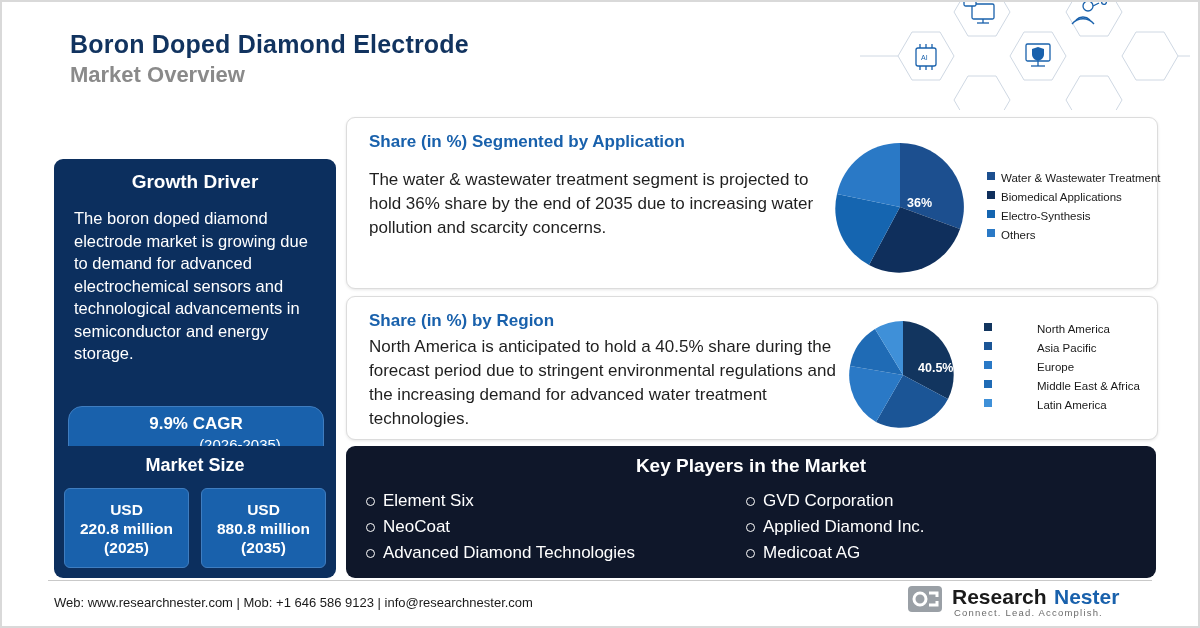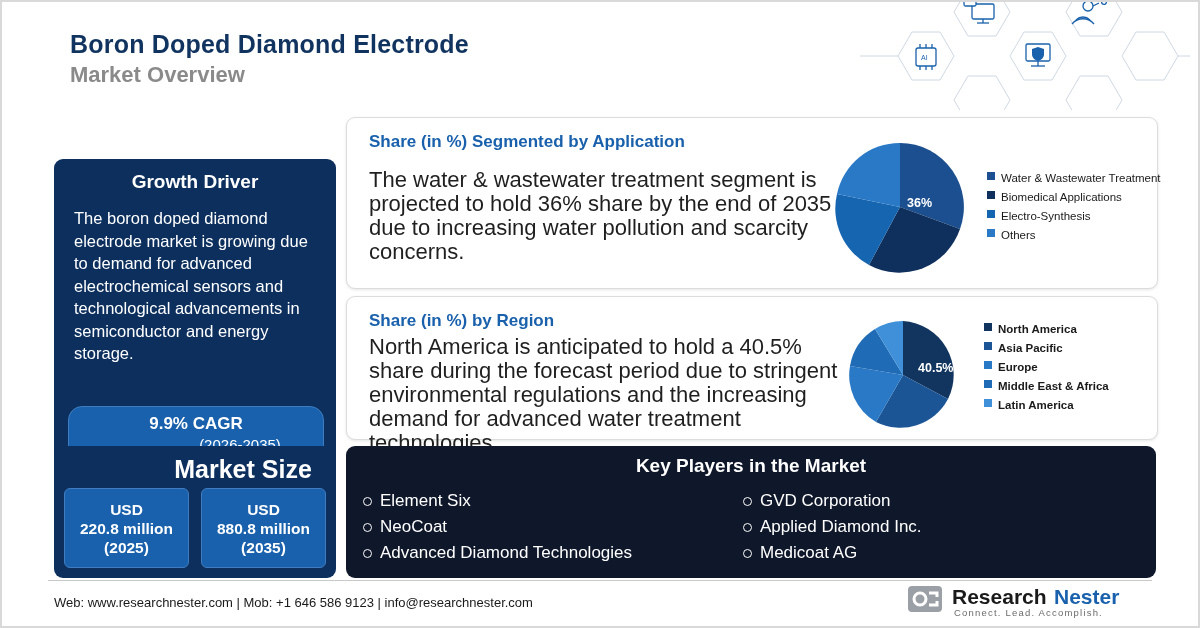--- a/index.html
+++ b/index.html
@@ -50,63 +50,63 @@
   .cagr-years {
     position:absolute; top:29px; width:100%; text-align:center;
     color:#ffffff; font-size:15px;padding-left:44px;
   }
   .msize-card {
     position:absolute; left:52px; top:444px; width:282px; height:132px;
     background:#0c2f5e; border-radius:9px;
   }
   .msize-title {
     position:absolute; top:9px; left:0; width:100%;
-    text-align:center; color:#ffffff; font-size:25px; font-weight:bold;padding-left:48px;
+    text-align:center; color:#ffffff; font-size:18px; font-weight:bold;
   }
   .msize-boxes { position:absolute; top:42px; left:10px; width:262px; display:flex; gap:12px; }
   .msize-box {
     width:125px; height:78px; background:#1961ac; border:1px solid #3f7dc0;
     border-radius:6px; color:#ffffff; text-align:center;
     display:flex; flex-direction:column; justify-content:center;
     font-size:15.5px; font-weight:bold; line-height:19px;
   }
   
   .panel {
     position:absolute; background:#ffffff; border:1px solid #dcdcdc;
     border-radius:9px; box-shadow:0 1px 3px rgba(0,0,0,0.10);
   }
   .panel-app { left:344px; top:115px; width:810px; height:170px; }
   .panel-reg { left:344px; top:294px; width:810px; height:142px; }
   .panel-head {
     position:absolute; left:22px; top:14px;
     color:#1961ac; font-size:17px; font-weight:bold;
   }
   .panel-body {
-    position:absolute; left:22px; color:#1f1f1f; font-size:22px; line-height:24px;
+    position:absolute; left:22px; color:#1f1f1f; font-size:17px; line-height:24px;
   }
   .app-body { top:50px; width:470px; }
   .reg-body { top:38px; width:470px; }
   .legend { position:absolute; font-size:11.5px; color:#1a1a1a; }
   .legend-item { display:flex; align-items:flex-start; margin-bottom:7px; white-space:nowrap; }
   .legend-swatch { width:8px; height:8px; margin-right:6px; display:inline-block; }
-  .legend-bold .legend-item { font-weight:bold; }
+  .legend-bold .legend-item { font-weight:normal;gap:39px; }
   .pie-label {
     position:absolute; color:#ffffff; font-size:12.5px; font-weight:bold;
   }
   
   .players-card {
     position:absolute; left:344px; top:444px; width:810px; height:132px;
     background:#0f172a; border-radius:9px;
   }
   .players-title {
     position:absolute; top:9px; left:0; width:100%; text-align:center;
     color:#ffffff; font-size:19px; font-weight:bold;
   }
   .players-cols {
-    position:absolute; top:42px; left:12px; width:770px; display:flex;justify-content:center;
+    position:absolute; top:42px; left:20px; width:770px; display:flex;
   }
   .players-col { width:380px; }
   .player {
     color:#ffffff; font-size:17px; line-height:26px;
     display:flex; align-items:center;
   }
   .bullet-o {
     display:inline-block; width:7px; height:7px; border:1.4px solid #ffffff;
     border-radius:50%; margin-right:8px; flex:none;
   }

